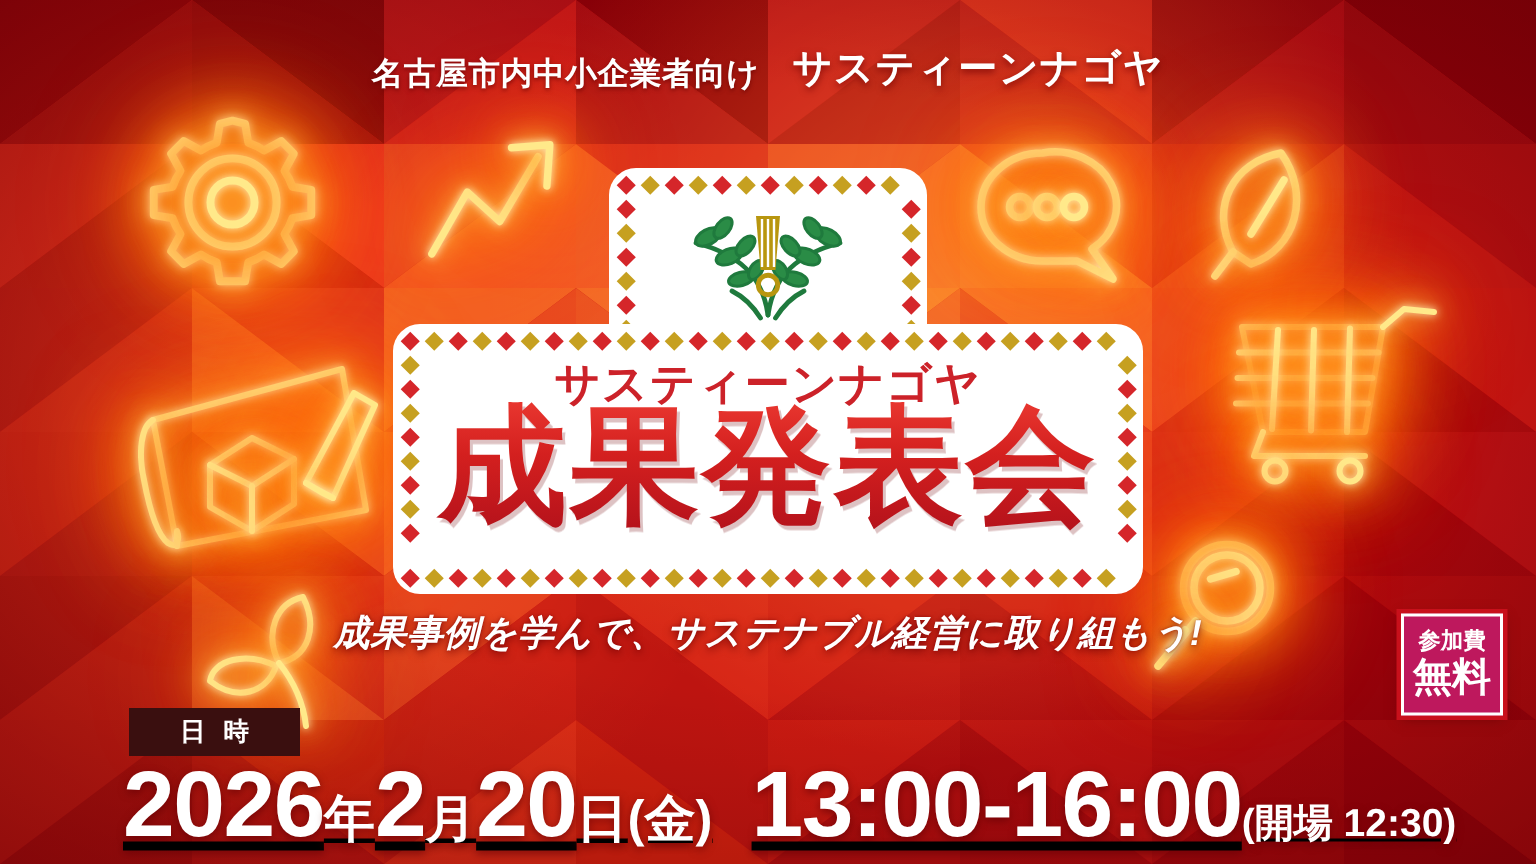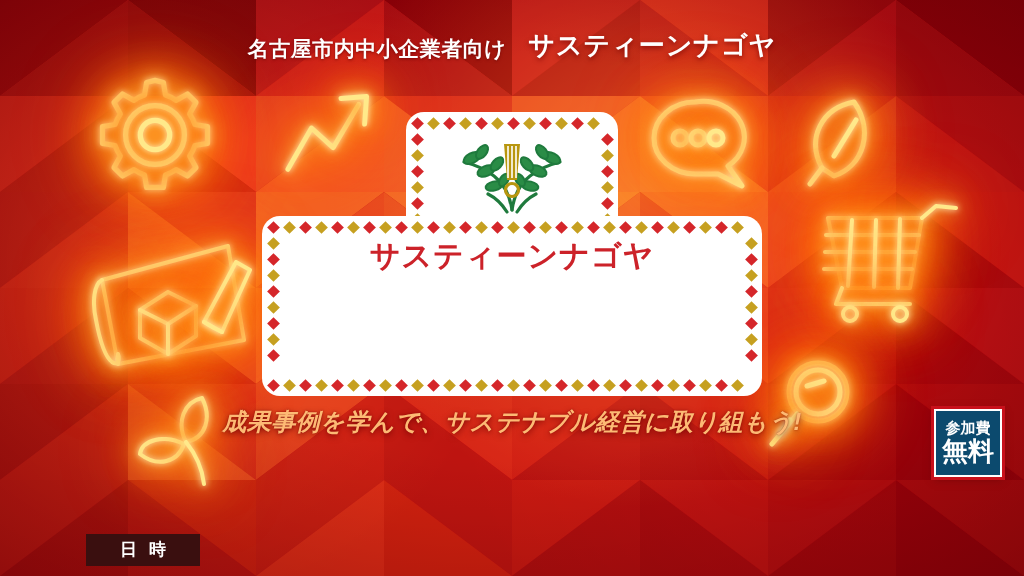--- a/index.html
+++ b/index.html
@@ -118,30 +118,30 @@
     background-clip:text;
     color:transparent;
     -webkit-text-fill-color:transparent;
     filter:drop-shadow(2px 3px 0 rgba(120,10,14,.25));
   }
 
   
   .tagline{
     position:absolute; top:406px; left:0; width:100%;
     text-align:center; z-index:28;
-    color:#fdba74; font-size:24px; font-weight:bold; font-style:italic;
+    color:#ffffff; font-size:24px; font-weight:bold; font-style:italic;
     letter-spacing:.5px;
     text-shadow:0 2px 6px rgba(110,0,4,.8), 0 0 2px rgba(130,0,5,.6);
   }
 
   
   .fee-badge{
     position:absolute; right:22px; top:409px;
     width:68px; height:68px;
-    background:#0c4a6e;
+    background:#be185d;
     border:2px solid #fff;
     display:flex; flex-direction:column; align-items:center; justify-content:center;
     z-index:28;
     box-shadow:0 0 0 3px #c8101b, 0 2px 8px rgba(80,0,0,.5);
   }
   .fee-badge span{
     color:#fff; font-weight:bold; line-height:1.12; letter-spacing:0;
     text-align:center;
   }
   .fee-1{ font-size:15px; }
@@ -504,27 +504,39 @@
           <span class="dot" style="left: 485px; top: 23px; background: rgb(198, 160, 32);"></span>
           <span class="dot" style="left: 485px; top: 39px; background: rgb(213, 38, 42);"></span>
           <span class="dot" style="left: 485px; top: 55px; background: rgb(198, 160, 32);"></span>
           <span class="dot" style="left: 485px; top: 71px; background: rgb(213, 38, 42);"></span>
           <span class="dot" style="left: 485px; top: 87px; background: rgb(198, 160, 32);"></span>
           <span class="dot" style="left: 485px; top: 103px; background: rgb(213, 38, 42);"></span>
           <span class="dot" style="left: 485px; top: 119px; background: rgb(198, 160, 32);"></span>
           <span class="dot" style="left: 485px; top: 135px; background: rgb(213, 38, 42);"></span>
         </div>
       <div class="badge-sub">サスティーンナゴヤ</div>
+      <div class="badge-title">成果発表会</div>
     </div>
   </div>
 
   <div class="tagline">成果事例を学んで、サステナブル経営に取り組もう!</div>
 
   <div class="fee-badge">
     <span class="fee-1">参加費</span>
     <span class="fee-2">無料</span>
   </div>
 
   <div class="dt">
     <div class="dt-label">日時</div>
+    <div class="dt-line">
+      <span class="n-xl">2026</span>
+      <span class="n-md">年</span>
+      <span class="n-xl">2</span>
+      <span class="n-md">月</span>
+      <span class="n-xl">20</span>
+      <span class="n-md">日</span>
+      <span class="n-md">(金)</span>
+      <span class="n-xl gap-l">13:00-16:00</span>
+      <span class="n-sm">(開場 12:30)</span>
+    </div>
   </div>
 
 </div>
 
 </body></html>

